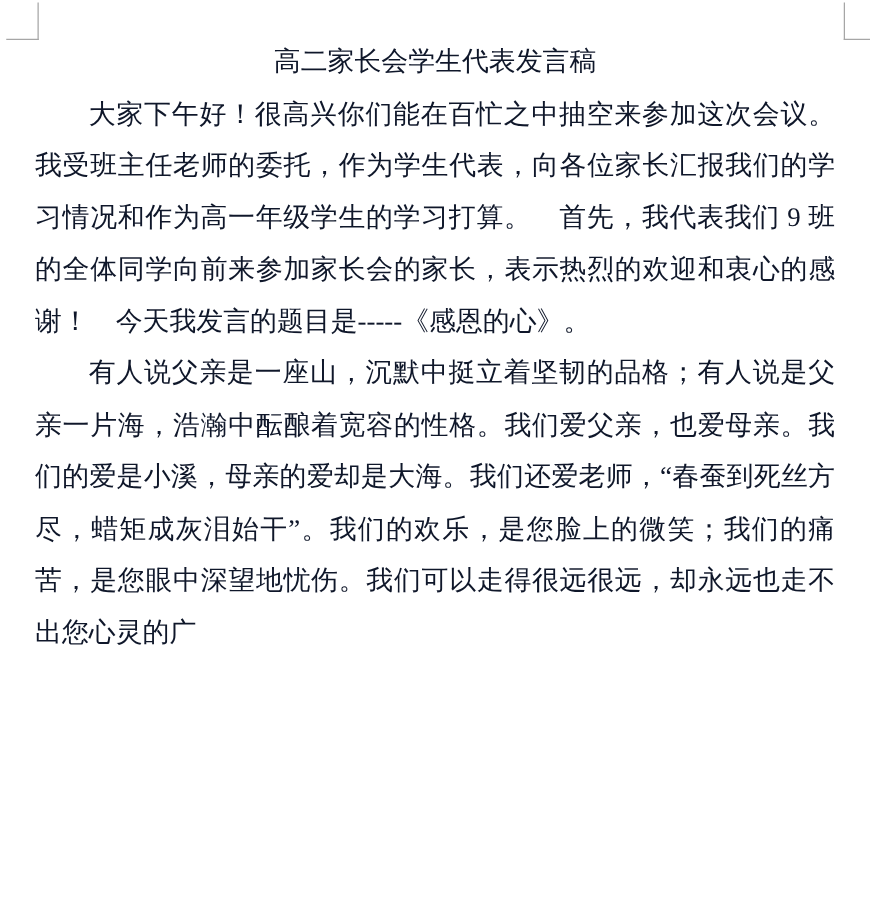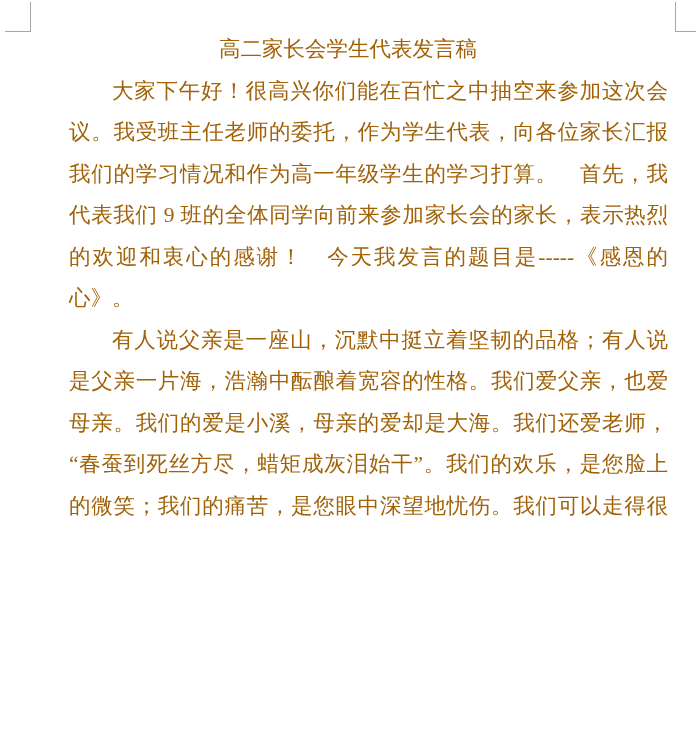--- a/index.html
+++ b/index.html
@@ -7,21 +7,21 @@
     padding: 0;
     background: #ffffff;
   }
   .page {
     position: relative;
     width: 697px;
     height: 527px;
     background: #ffffff;
     overflow: hidden;
     font-family: "Liberation Serif", "DejaVu Serif", serif;
-    color: #a16207;
+    color: #0f172a;
   }
   
   .crop-tl {
     position: absolute;
     left: 5px;
     top: 2px;
     width: 25px;
     height: 29px;
     border-right: 1px solid #a6a6a6;
     border-bottom: 1px solid #a6a6a6;
@@ -52,21 +52,20 @@
   .content p {
     font-size: 21.5px;
     line-height: 41.5px;
     margin: 0;
     text-align: justify;
     text-justify: inter-ideograph;
     word-break: break-all;
   }
   .content p.indent {
     text-indent: 2em;
-    margin-left: 41px;
   }
 </style>
 </head>
 <body>
 
 <div class="page">
 
   <div class="crop-tl"></div>
   <div class="crop-tr"></div>
 

